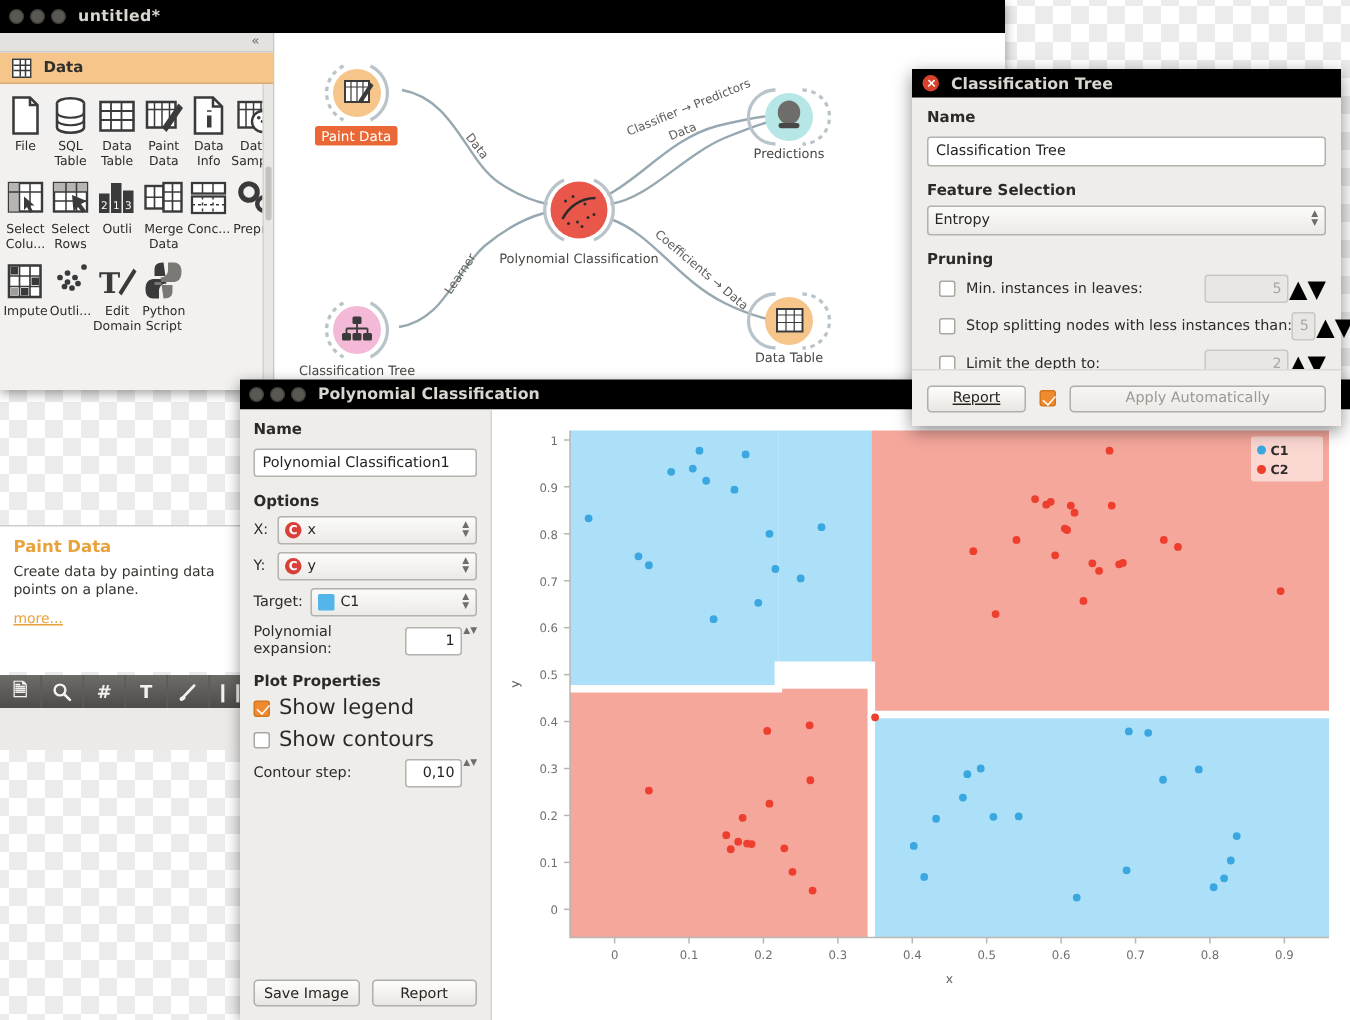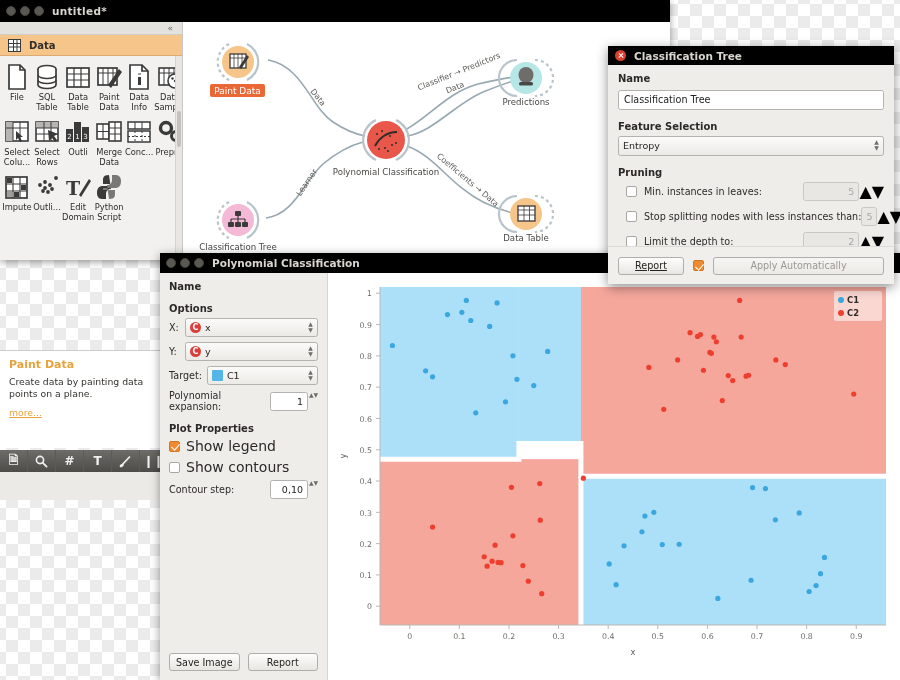--- a/index.html
+++ b/index.html
@@ -519,20 +519,21 @@
       <span class="tb-dot"></span>
       <span class="tb-dot"></span>
     </div>
     <span class="tb-title">Polynomial Classification</span>
   </div>
 
   <div id="poly-body">
     <div id="poly-controls">
 
       <div class="sec-title">Name</div>
+      <input class="txtfield" value="Polynomial Classification1" style="">
 
       <div class="sec-title gap">Options</div>
 
       <div class="opt-row">
         <span class="olabel">X:</span>
         <div class="combo">
           <span class="cchip varC">C</span>
           <span class="ctext">x</span>
           <span class="spin">▲<br>▼</span>
         </div>

